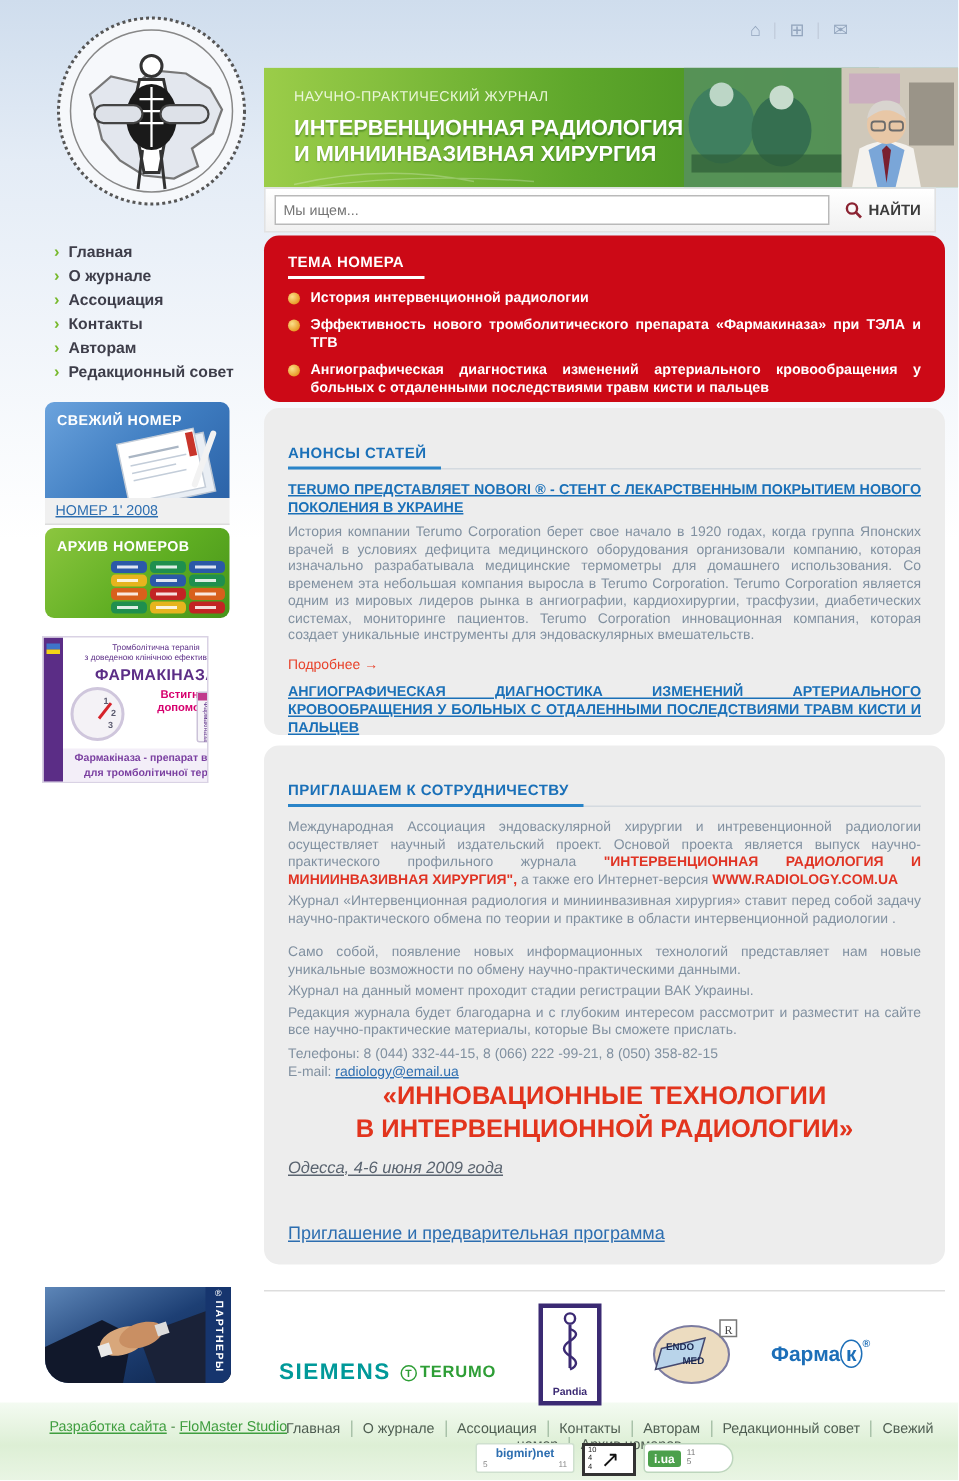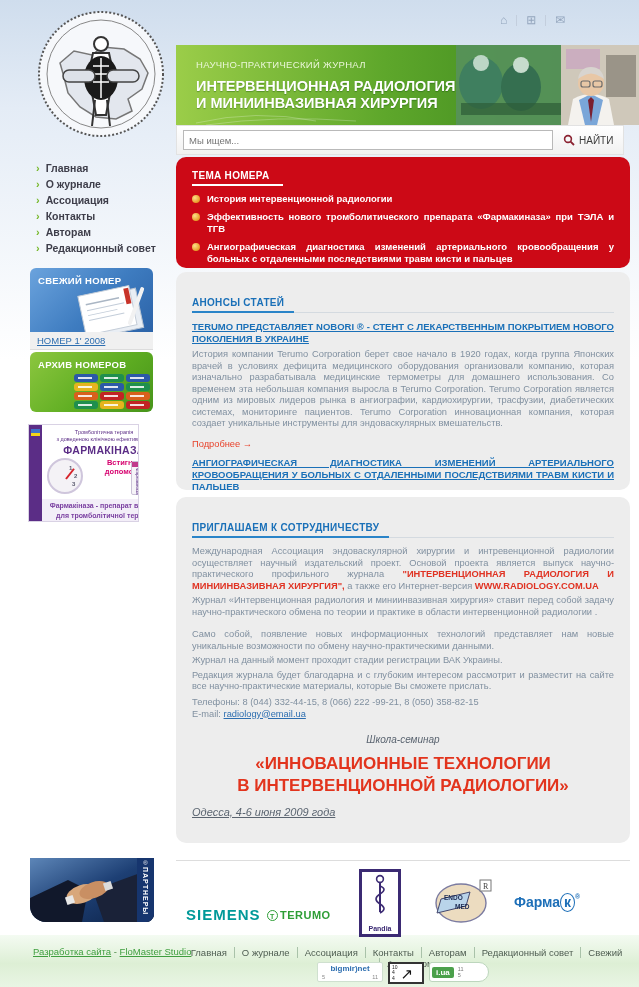--- a/index.html
+++ b/index.html
@@ -22,21 +22,21 @@
   .banner { position:absolute; left:176px; top:45px; width:463px; height:80px; overflow:hidden; }
   .banner svg { position:absolute; left:0; top:0; }
   .banner .pretitle { position:absolute; left:20px; top:14px; color:#eaf6d8; font-size:9.5px; letter-spacing:.3px; }
   .banner .title { position:absolute; left:20px; top:33px; color:#fff; font-size:14.5px; font-weight:bold; line-height:17px; text-shadow:0 1px 1px rgba(0,60,0,.35); }
 
   .search-strip { position:absolute; left:176px; top:125px; width:448px; height:30px;
     background:linear-gradient(#ffffff,#f1f1f1); border:1px solid #e2e2e2; display:flex; align-items:center; }
   .search-input { margin-left:6px; width:370px; height:20px; border:1px solid #b9b9b9; background:#fff;
     font-family:"Liberation Sans",sans-serif; font-size:9.5px; color:#777; padding:0 5px; }
   .search-btn { display:flex; align-items:center; gap:4px; margin-left:10px; cursor:pointer; }
-  .search-btn .lbl { font-size:10px; font-weight:normal; color:#3c3c3c; }
+  .search-btn .lbl { font-size:10px; font-weight:bold; color:#3c3c3c; }
 
   
   .menu { position:absolute; left:36px; top:162px; width:130px; }
   .menu-item { display:flex; align-items:baseline; gap:6px; height:16px; cursor:pointer; }
   .menu-item .arr { color:#76b82a; font-size:11px; font-weight:bold; }
   .menu-item .lbl { color:#3e3e4a; font-size:10.5px; font-weight:bold; }
 
   .fresh-box { position:absolute; left:30px; top:268px; width:123px; height:64px;
     background:linear-gradient(135deg,#6ba3dd 0%,#3e7cc0 55%,#2c63a8 100%); border-radius:6px 6px 0 0; overflow:hidden; }
   .fresh-box .ttl, .archive-box .ttl { position:absolute; left:8px; top:7px; color:#fff; font-size:9.5px; font-weight:bold; letter-spacing:.3px; }
@@ -366,21 +366,20 @@
     <p class="coop-p">Журнал «Интервенционная радиология и миниинвазивная хирургия» ставит перед собой задачу научно-практического обмена по теории и практике в области интервенционной радиологии .</p>
     <div class="coop-gap"></div>
     <p class="coop-p">Само собой, появление новых информационных технологий представляет нам новые уникальные возможности по обмену научно-практическими данными.</p>
     <p class="coop-p">Журнал на данный момент проходит стадии регистрации ВАК Украины.</p>
     <p class="coop-p">Редакция журнала будет благодарна и с глубоким интересом рассмотрит и разместит на сайте все научно-практические материалы, которые Вы сможете прислать.</p>
     <div class="phones">Телефоны: 8 (044) 332-44-15, 8 (066) 222 -99-21, 8 (050) 358-82-15</div>
     <div class="email-row">
       <span>E-mail:</span>
       <a>radiology@email.ua</a>
     </div>
-    <div class="sem-label">Школа-семинар</div>
     <div class="sem-title">
       <div>«ИННОВАЦИОННЫЕ ТЕХНОЛОГИИ</div>
         <div>В ИНТЕРВЕНЦИОННОЙ РАДИОЛОГИИ»</div>
     </div>
     <div class="sem-date">Одесса, 4-6 июня 2009 года</div>
     <a class="sem-link">Приглашение и предварительная программа</a>
   </div>
 
   <div class="partners-box">
     <svg width="124" height="64" viewBox="0 0 124 64">

